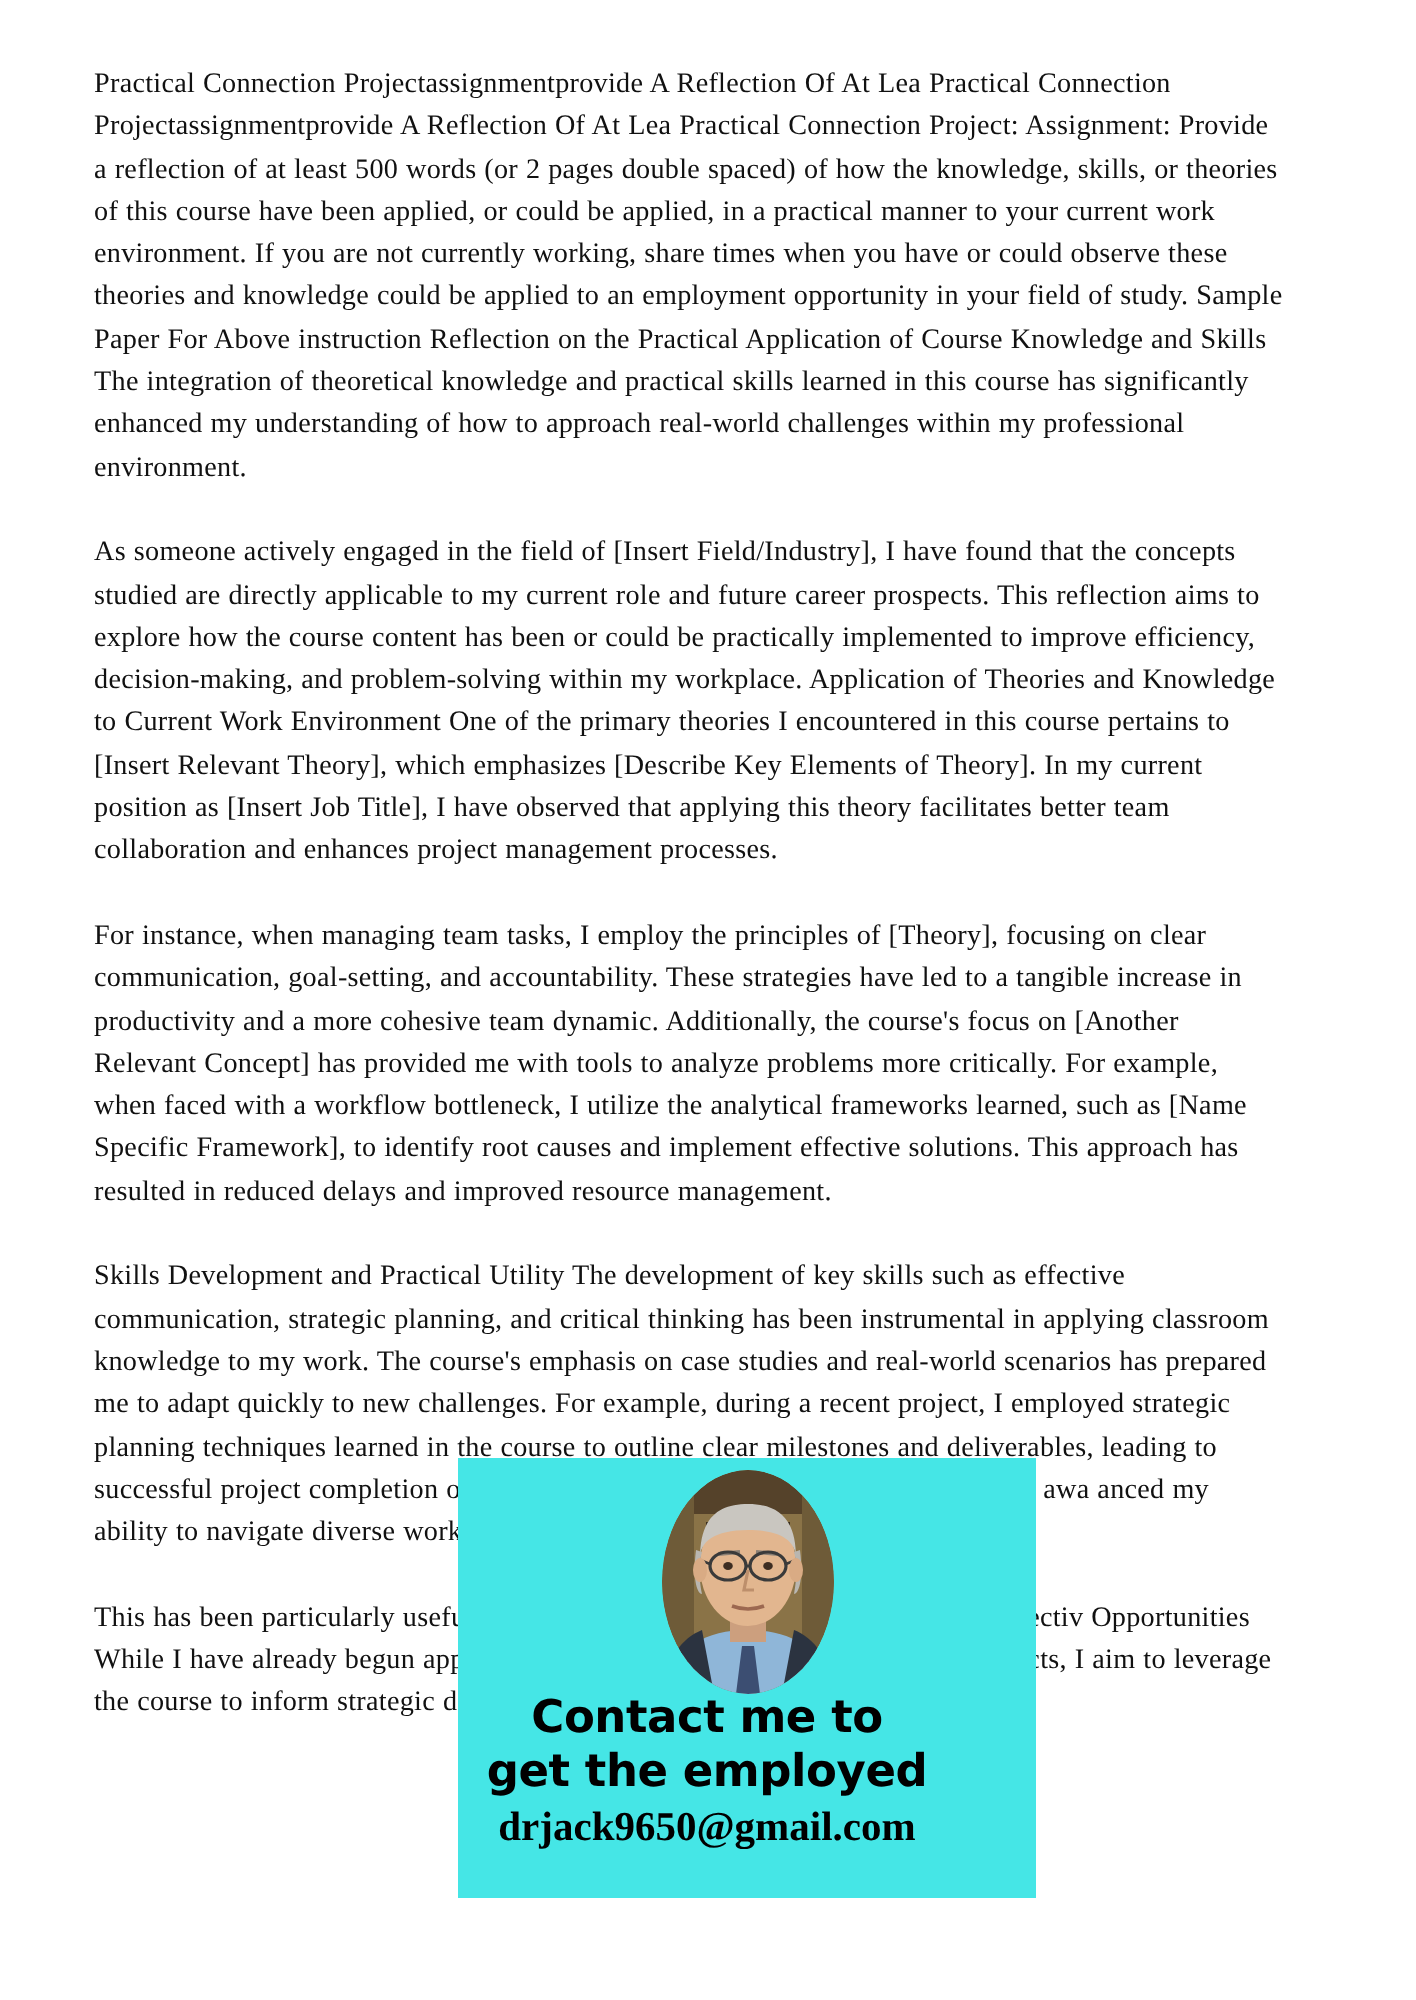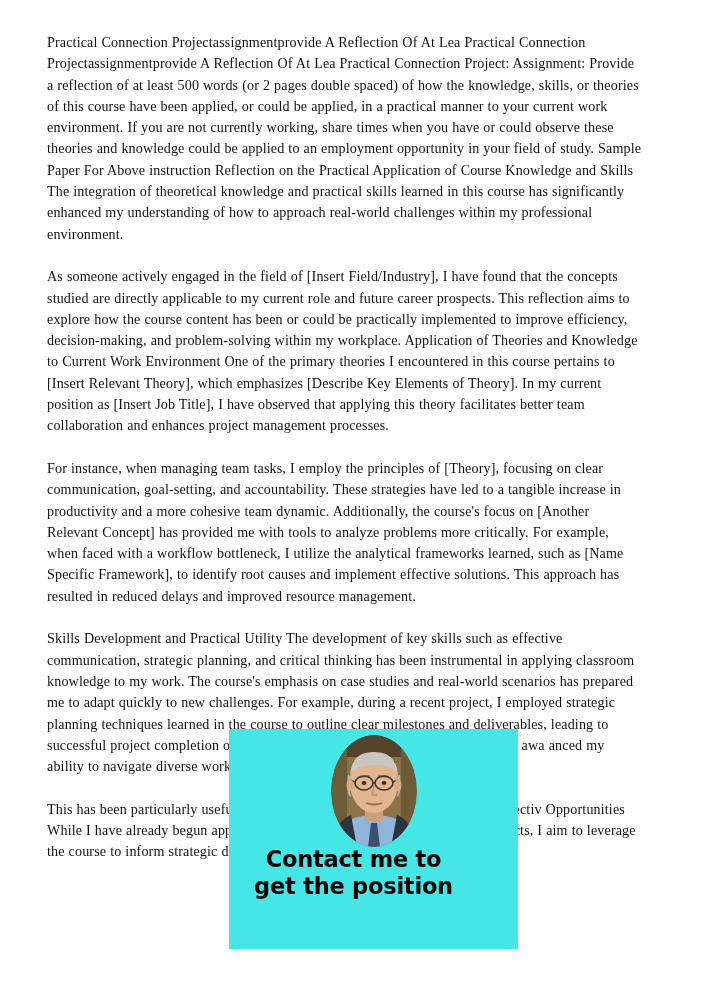--- a/index.html
+++ b/index.html
@@ -163,19 +163,20 @@
           <path d="M35 68 Q43 71 51 68" stroke="#9c6850" stroke-width="1.8" fill="none"></path>
 
           <ellipse cx="19" cy="50" rx="3.5" ry="6" fill="#d9ab84"></ellipse>
           <ellipse cx="67" cy="50" rx="3.5" ry="6" fill="#d9ab84"></ellipse>
         </g>
       </svg>
     </div>
 
     <div id="contact-headline">
       <span class="hl-line">Contact me to</span>
-      <span class="hl-line">get the position</span>
+      <span class="hl-line">get the employed</span>
     </div>
 
+    <div id="contact-email">drjack9650@gmail.com</div>
 
   </div>
 
 </div>
 
 </body></html>

